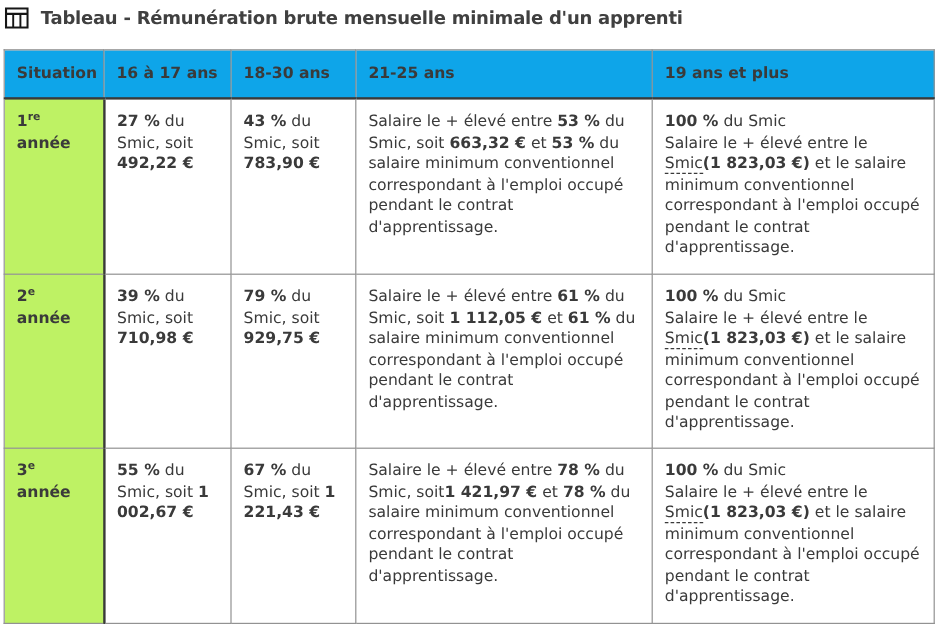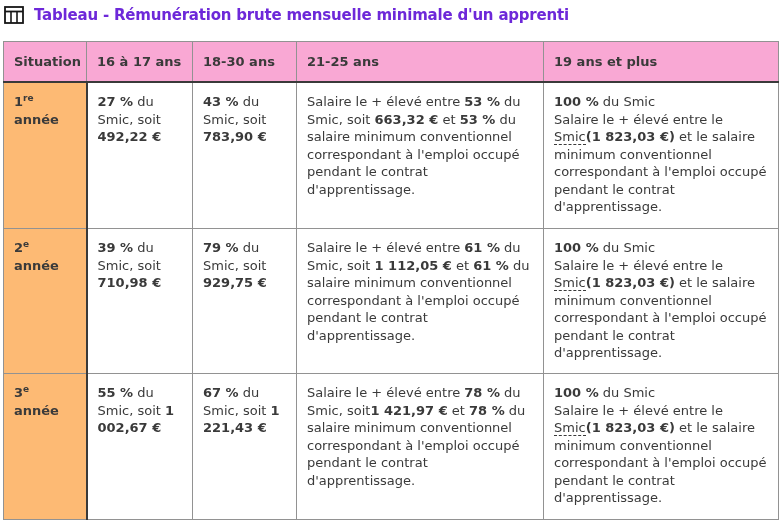--- a/index.html
+++ b/index.html
@@ -5,49 +5,49 @@
   html, body { margin: 0; padding: 0; background: #ffffff; }
   body {
     width: 781px; height: 525px; overflow: hidden;
     font-family: "DejaVu Sans", "Liberation Sans", sans-serif;
     color: #3a3a3a;
     position: relative;
   }
   .title {
     position: absolute; left: 4px; top: 3px; height: 24px;
     display: flex; align-items: center;
-    font-size: 15px; font-weight: bold; color: #6d28d9;
+    font-size: 15px; font-weight: bold; color: #404040;
     letter-spacing: -0.2px;
   }
   .title .icon { width: 20px; height: 18px; margin-right: 10px; display: inline-block; }
   table {
     position: absolute; left: 3px; top: 41px;
     border-collapse: collapse;
     table-layout: fixed;
     width: 775px;
   }
   th, td {
     border: 1px solid #929292;
     vertical-align: top;
     text-align: left;
     font-size: 13px;
     line-height: 17.5px;
     padding: 10px 10px;
   }
   thead th {
-    background: #f9a8d4;
+    background: #0ea5e9;
     font-weight: bold;
     color: #3a3a3a;
     height: 19px;
     padding: 10px 10px 10px 10px;
     border-bottom: 2px solid #3a3a3a;
     vertical-align: middle;
   }
   tbody th {
-    background: #fdba74;
+    background: #bef264;
     font-weight: bold;
     border-right: 2px solid #3a3a3a;
   }
   tbody tr.r1 td, tbody tr.r1 th { height: 125px; }
   tbody tr.r2 td, tbody tr.r2 th { height: 124px; }
   tbody tr.r3 td, tbody tr.r3 th { height: 125px; }
   b { font-weight: bold; color: #3a3a3a; }
   sup { font-size: 9px; line-height: 0; vertical-align: 5px; }
   abbr {
     text-decoration: none;

